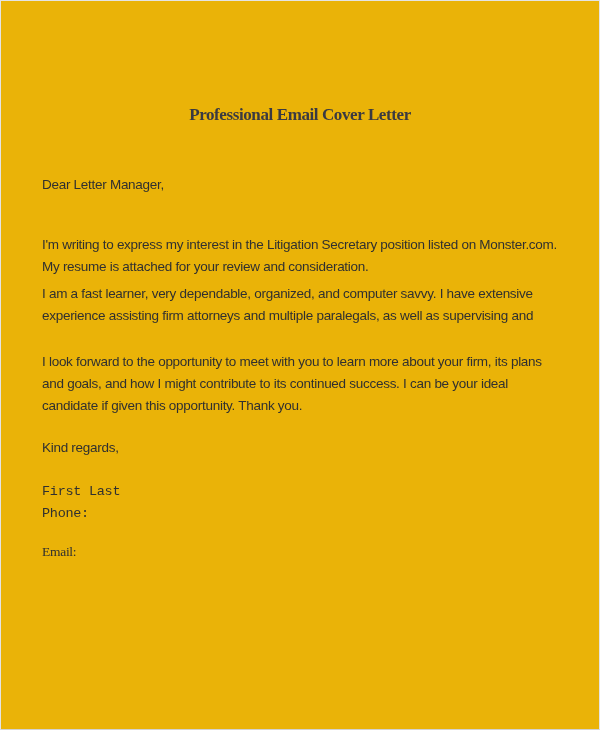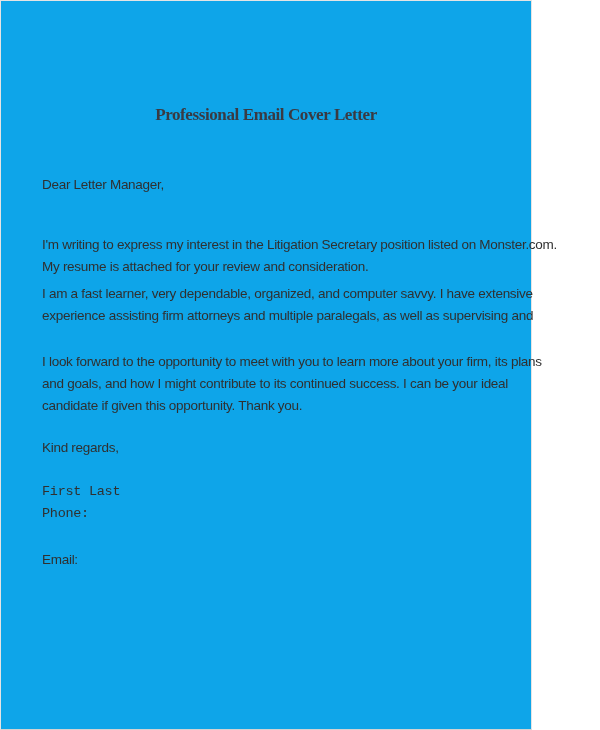--- a/index.html
+++ b/index.html
@@ -5,23 +5,23 @@
   html, body {
     margin: 0;
     padding: 0;
     background: #ffffff;
     width: 600px;
     height: 730px;
     overflow: hidden;
   }
   .page {
     box-sizing: border-box;
-    width: 532px;
+    width: 600px;
     height: 730px;
-    background: #0ea5e9;
+    background: #eab308;
     border: 1px solid #e4e4e4;
     border-bottom-color: #d2d2d2;
     padding: 0 41px;
     font-family: "Liberation Sans", sans-serif;
     font-size: 13.5px;
     line-height: 22px;
     letter-spacing: -0.28px;
     color: #303030;
   }
   .doc-title {
@@ -34,21 +34,21 @@
     line-height: 22px;
     margin-top: 103px;
   }
   .line { white-space: nowrap; }
   .greeting   { margin-top: 48px; }
   .para-1     { margin-top: 38px; }
   .para-2     { margin-top: 5px; }
   .para-3     { margin-top: 24px; }
   .closing    { margin-top: 20px; }
   .signature  { margin-top: 22px; font-family: Liberation Mono, monospace; }
-  .email-line { margin-top: 24px; }
+  .email-line { margin-top: 16px; font-family: Liberation Serif, serif; }
 </style>
 </head>
 <body>
 
 <div class="page">
 
   <div class="doc-title">Professional Email Cover Letter</div>
 
   <div class="greeting line">Dear Letter Manager,</div>
 

